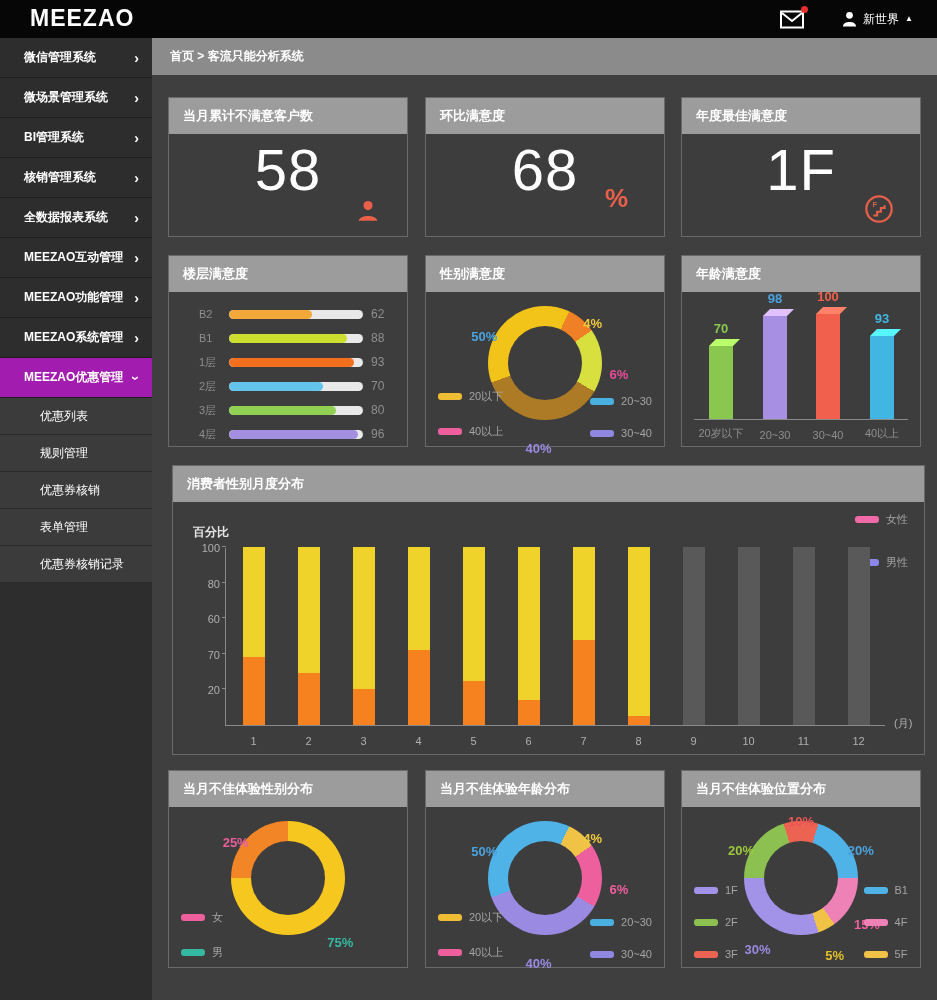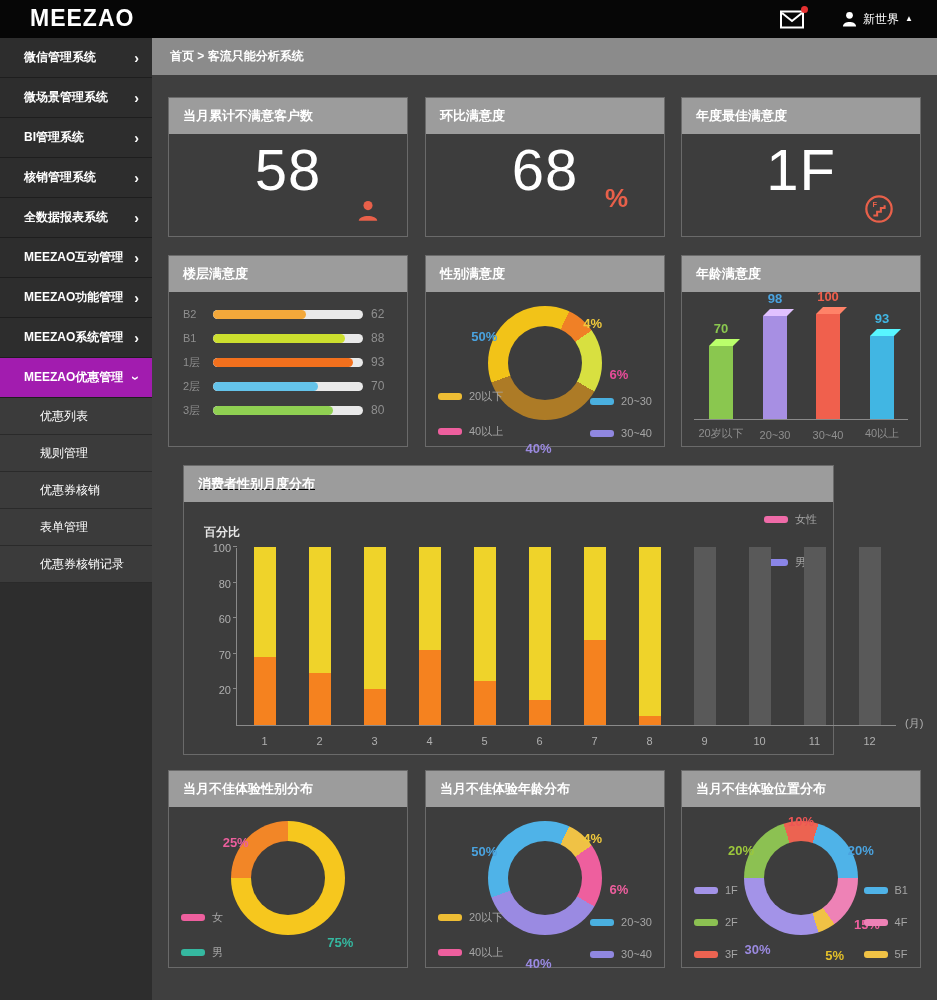--- a/index.html
+++ b/index.html
@@ -28,31 +28,31 @@
   .crumb { position:absolute; left:18px; top:0; line-height:37px; color:#fff; font-size:12px; font-weight:bold; cursor:pointer; }
 
   
   .content { position:absolute; left:152px; top:75px; width:785px; height:925px; background:#3f3f3f; }
   .card { position:absolute; width:240px; background:#3d3d3d; border:1px solid #6a6a6a; }
   .card-h { height:36px; background:#9c9c9c; color:#fff; font-size:13px; font-weight:bold; line-height:36px; padding-left:14px; }
   .card-b { position:relative; width:100%; height:calc(100% - 36px); }
   .c1 { left:16px; } .c2 { left:273px; } .c3 { left:529px; }
   .r1 { top:22px; height:140px; }
   .r2 { top:180px; height:192px; }
-  .r3 { top:390px; height:290px; width:651px; left:31px;text-decoration:underline; }
+  .r3 { top:390px; height:290px; width:753px; left:20px; }
   .r4 { top:695px; height:198px; }
 
   
   .kpi-value { position:absolute; left:0; top:2px; width:100%; text-align:center; color:#fff; font-size:58px; letter-spacing:1px; }
   .kpi-unit { position:absolute; right:36px; bottom:22px; color:#e8604a; font-size:26px; font-weight:bold; }
   .kpi-icon { position:absolute; right:26px; bottom:12px; }
 
   
   .fl-rows { padding:10px 14px 0 14px; }
-  .fl-row { display:flex; align-items:center; height:24px; }
+  .fl-row { display:flex; align-items:center; height:24px;margin-left:16px; }
   .fl-label { width:26px; color:#8f8f8f; font-size:11px; text-align:left; white-space:nowrap; }
   .fl-track { flex:1; height:9px; background:#e9e9e9; border-radius:5px; overflow:hidden; margin:0 8px 0 4px; }
   .fl-fill { height:100%; border-radius:5px; }
   .fl-val { width:22px; color:#8f8f8f; font-size:12px; }
 
   
   .donut-area { position:absolute; left:0; top:0; width:100%; height:100%; }
   .donut-ring { position:absolute; left:calc(50% - 57px); top:14px; width:114px; height:114px; border-radius:50%; }
   .donut-hole { position:absolute; left:20px; top:20px; width:74px; height:74px; border-radius:50%; background:#3d3d3d; }
   .donut-label { position:absolute; transform:translate(-50%,-50%); font-size:13px; font-weight:bold; white-space:nowrap; }
@@ -222,20 +222,27 @@
               <div class="fl-fill" style="width: 70%; background: rgb(100, 195, 234);"></div>
             </div>
             <span class="fl-val">70</span>
           </div>
           <div class="fl-row">
             <span class="fl-label">3层</span>
             <div class="fl-track">
               <div class="fl-fill" style="width: 80%; background: rgb(144, 208, 82);"></div>
             </div>
             <span class="fl-val">80</span>
+          </div>
+          <div class="fl-row">
+            <span class="fl-label">4层</span>
+            <div class="fl-track">
+              <div class="fl-fill" style="width: 96%; background: rgb(163, 143, 224);"></div>
+            </div>
+            <span class="fl-val">96</span>
           </div>
         </div>
       </div>
   </div>
   <div class="card r2 c2">
     <div class="card-h">性别满意度</div>
     <div class="card-b">
       <div class="donut-area">
           <div class="donut-ring" style="background: conic-gradient(rgb(242, 195, 24) 0deg, rgb(242, 195, 24) 25deg, rgb(240, 128, 38) 25deg, rgb(240, 128, 38) 55deg, rgb(216, 224, 64) 55deg, rgb(216, 224, 64) 120deg, rgb(173, 123, 38) 120deg, rgb(173, 123, 38) 250deg, rgb(242, 195, 24) 250deg, rgb(242, 195, 24) 360deg);">
             <div class="donut-hole"></div>

